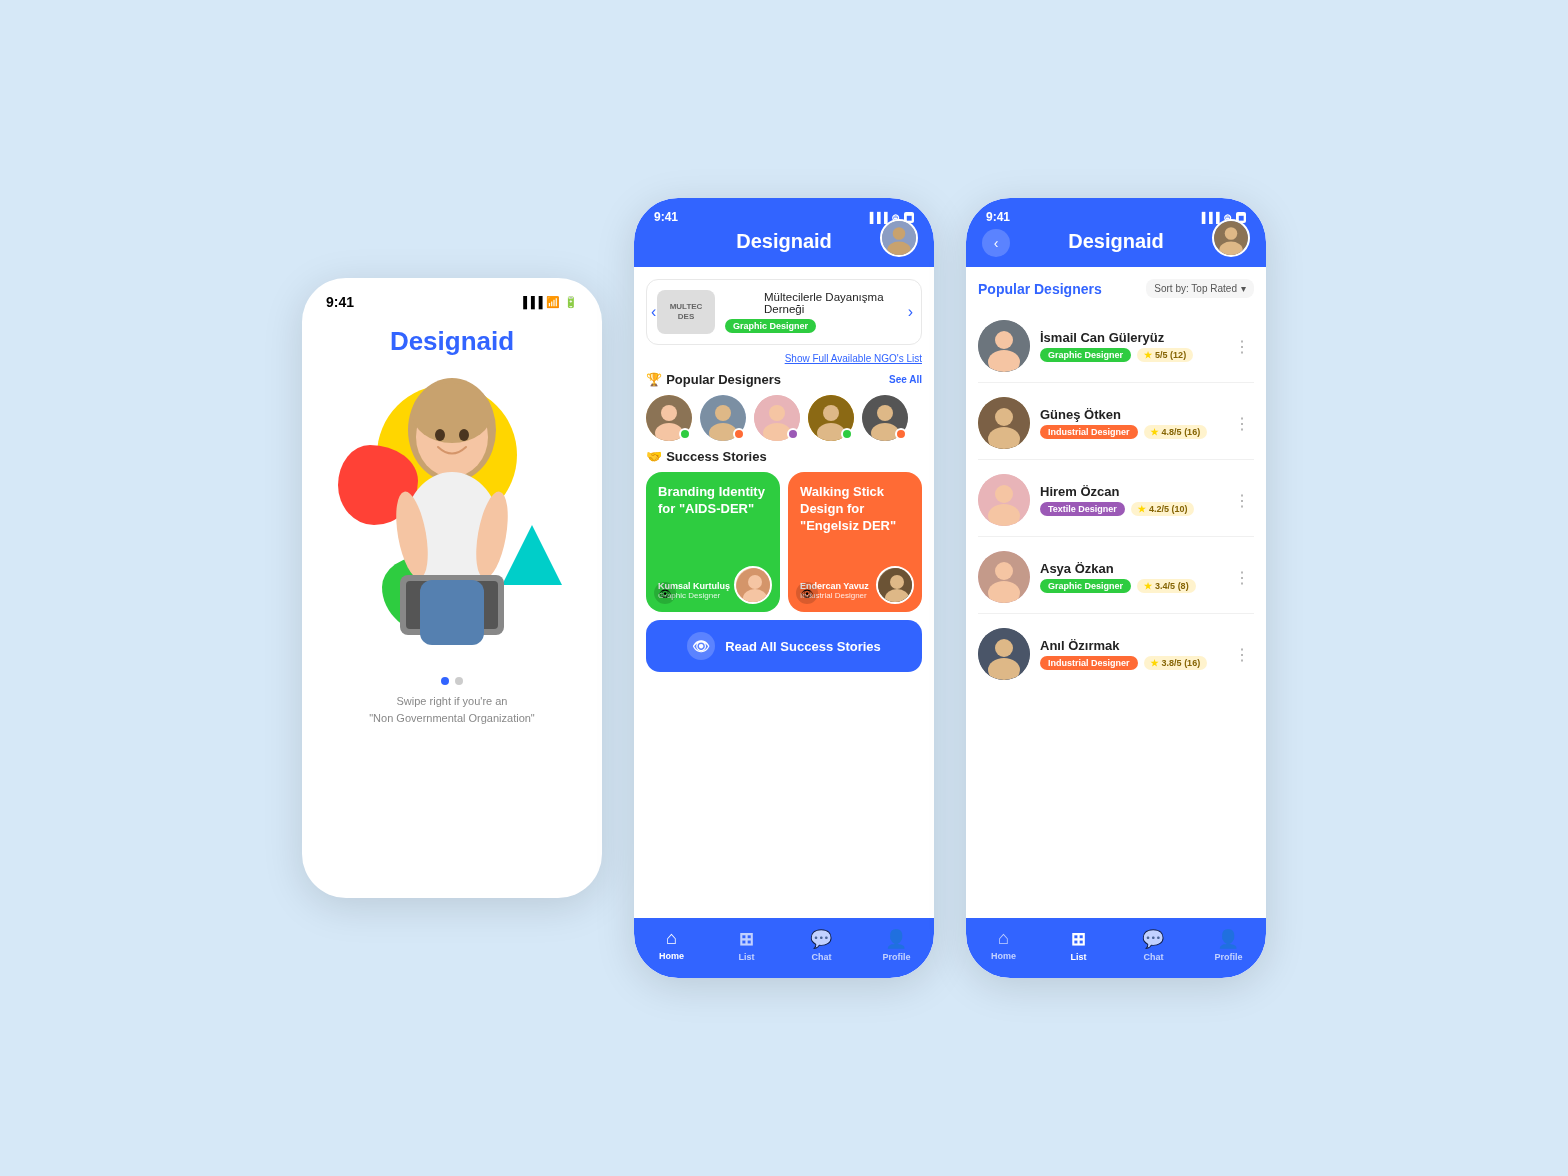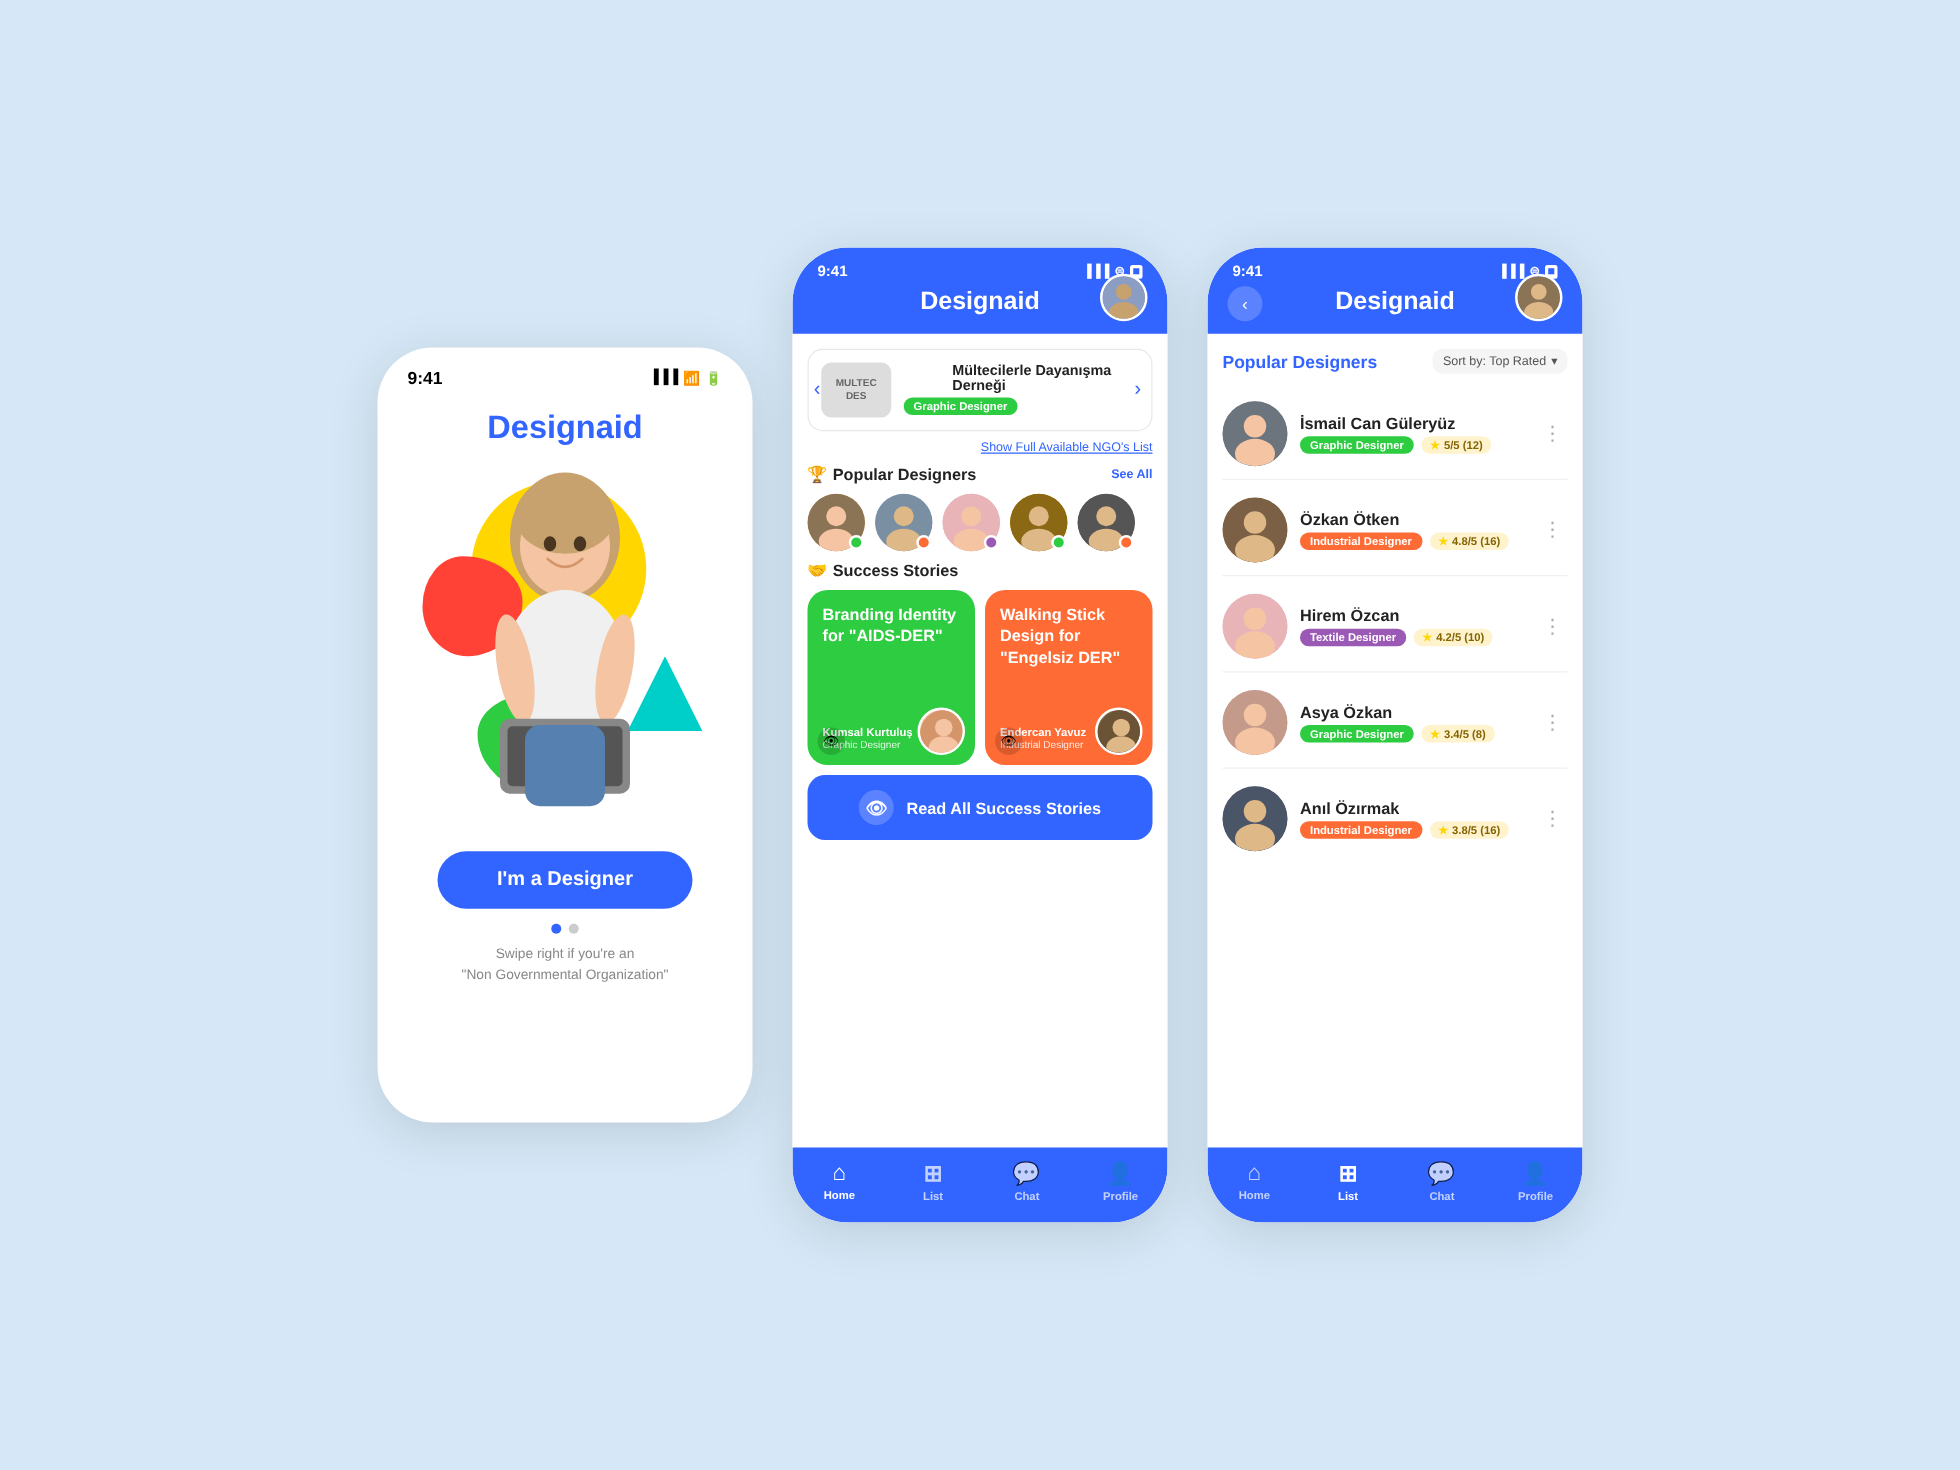--- a/index.html
+++ b/index.html
@@ -218,21 +218,21 @@
       border-radius: 8px;
       display: flex;
       align-items: center;
       justify-content: center;
       font-size: 8px;
       color: #666;
       font-weight: 700;
       text-align: center;
       line-height: 1.2;
     }
-    .ngo-name { font-size: 11.5px; font-weight: 700; color: #222; margin-left: 39px; }
+    .ngo-name { font-size: 11.5px; font-weight: 400; color: #222; margin-left: 39px; }
     .tag-green {
       display: inline-block;
       background: #2ECC40;
       color: #fff;
       border-radius: 20px;
       padding: 2px 8px;
       font-size: 9px;
       font-weight: 600;
       margin-top: 2px;
     }
@@ -590,21 +590,20 @@
 
       <rect x="58" y="215" width="64" height="65" rx="12" fill="#5580B0"></rect>
 
       <path d="M76 82 Q90 95 104 82" stroke="#D4956A" stroke-width="2" fill="none" stroke-linecap="round"></path>
 
       <ellipse cx="78" cy="70" rx="5" ry="6" fill="#4A3520"></ellipse>
       <ellipse cx="102" cy="70" rx="5" ry="6" fill="#4A3520"></ellipse>
     </svg>
   </div>
 
-  <button class="phone1-btn">I'm a Designer</button>
 
   <div class="phone1-dots">
     <div class="dot active"></div>
     <div class="dot"></div>
   </div>
 
   <div class="phone1-swipe">Swipe right if you're an<br>"Non Governmental Organization"</div>
 </div>
 
 <div class="phone phone2">
@@ -807,21 +806,21 @@
 
     <div class="designer-row">
       <div class="designer-avatar-lg av-man2">
         <svg viewBox="0 0 52 52" style="width:52px;height:52px;border-radius:50%;">
             <circle cx="26" cy="26" r="26" fill="#7B6045"></circle>
             <circle cx="26" cy="20" r="9" fill="#DEB887"></circle>
             <ellipse cx="26" cy="42" rx="16" ry="12" fill="#DEB887"></ellipse>
           </svg>
       </div>
       <div class="designer-info">
-        <div class="designer-name">Özkan Ötken</div>
+        <div class="designer-name">Güneş Ötken</div>
         <div class="designer-tags">
           <span class="tag-sm orange">Industrial Designer</span>
           <div class="rating-badge">
             <span class="star-icon">★</span>
             <span>4.8/5 (16)</span>
           </div>
         </div>
       </div>
       <span class="more-dots">⋮</span>
     </div>

